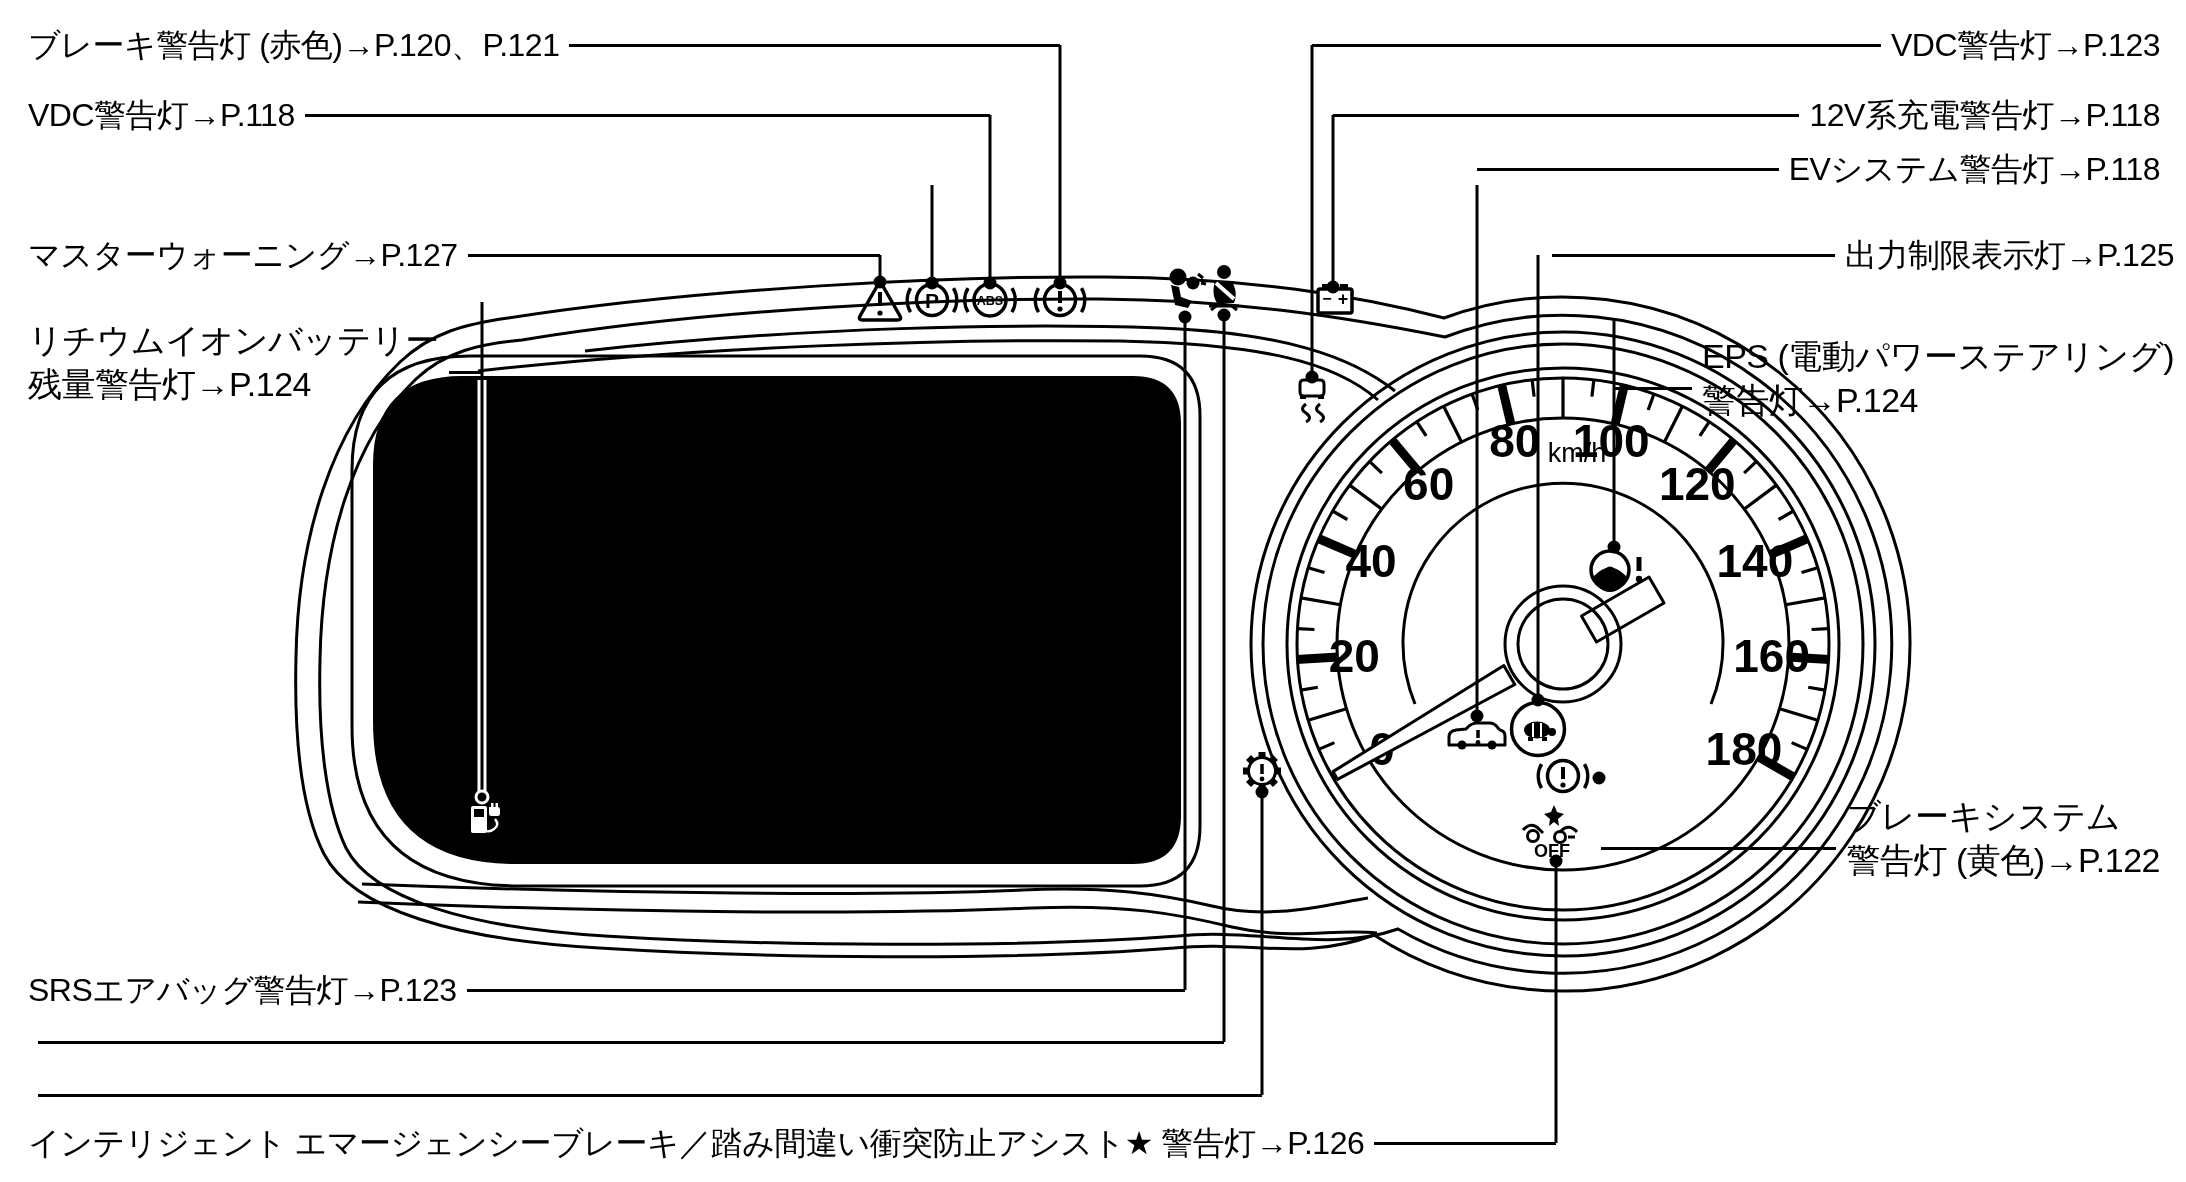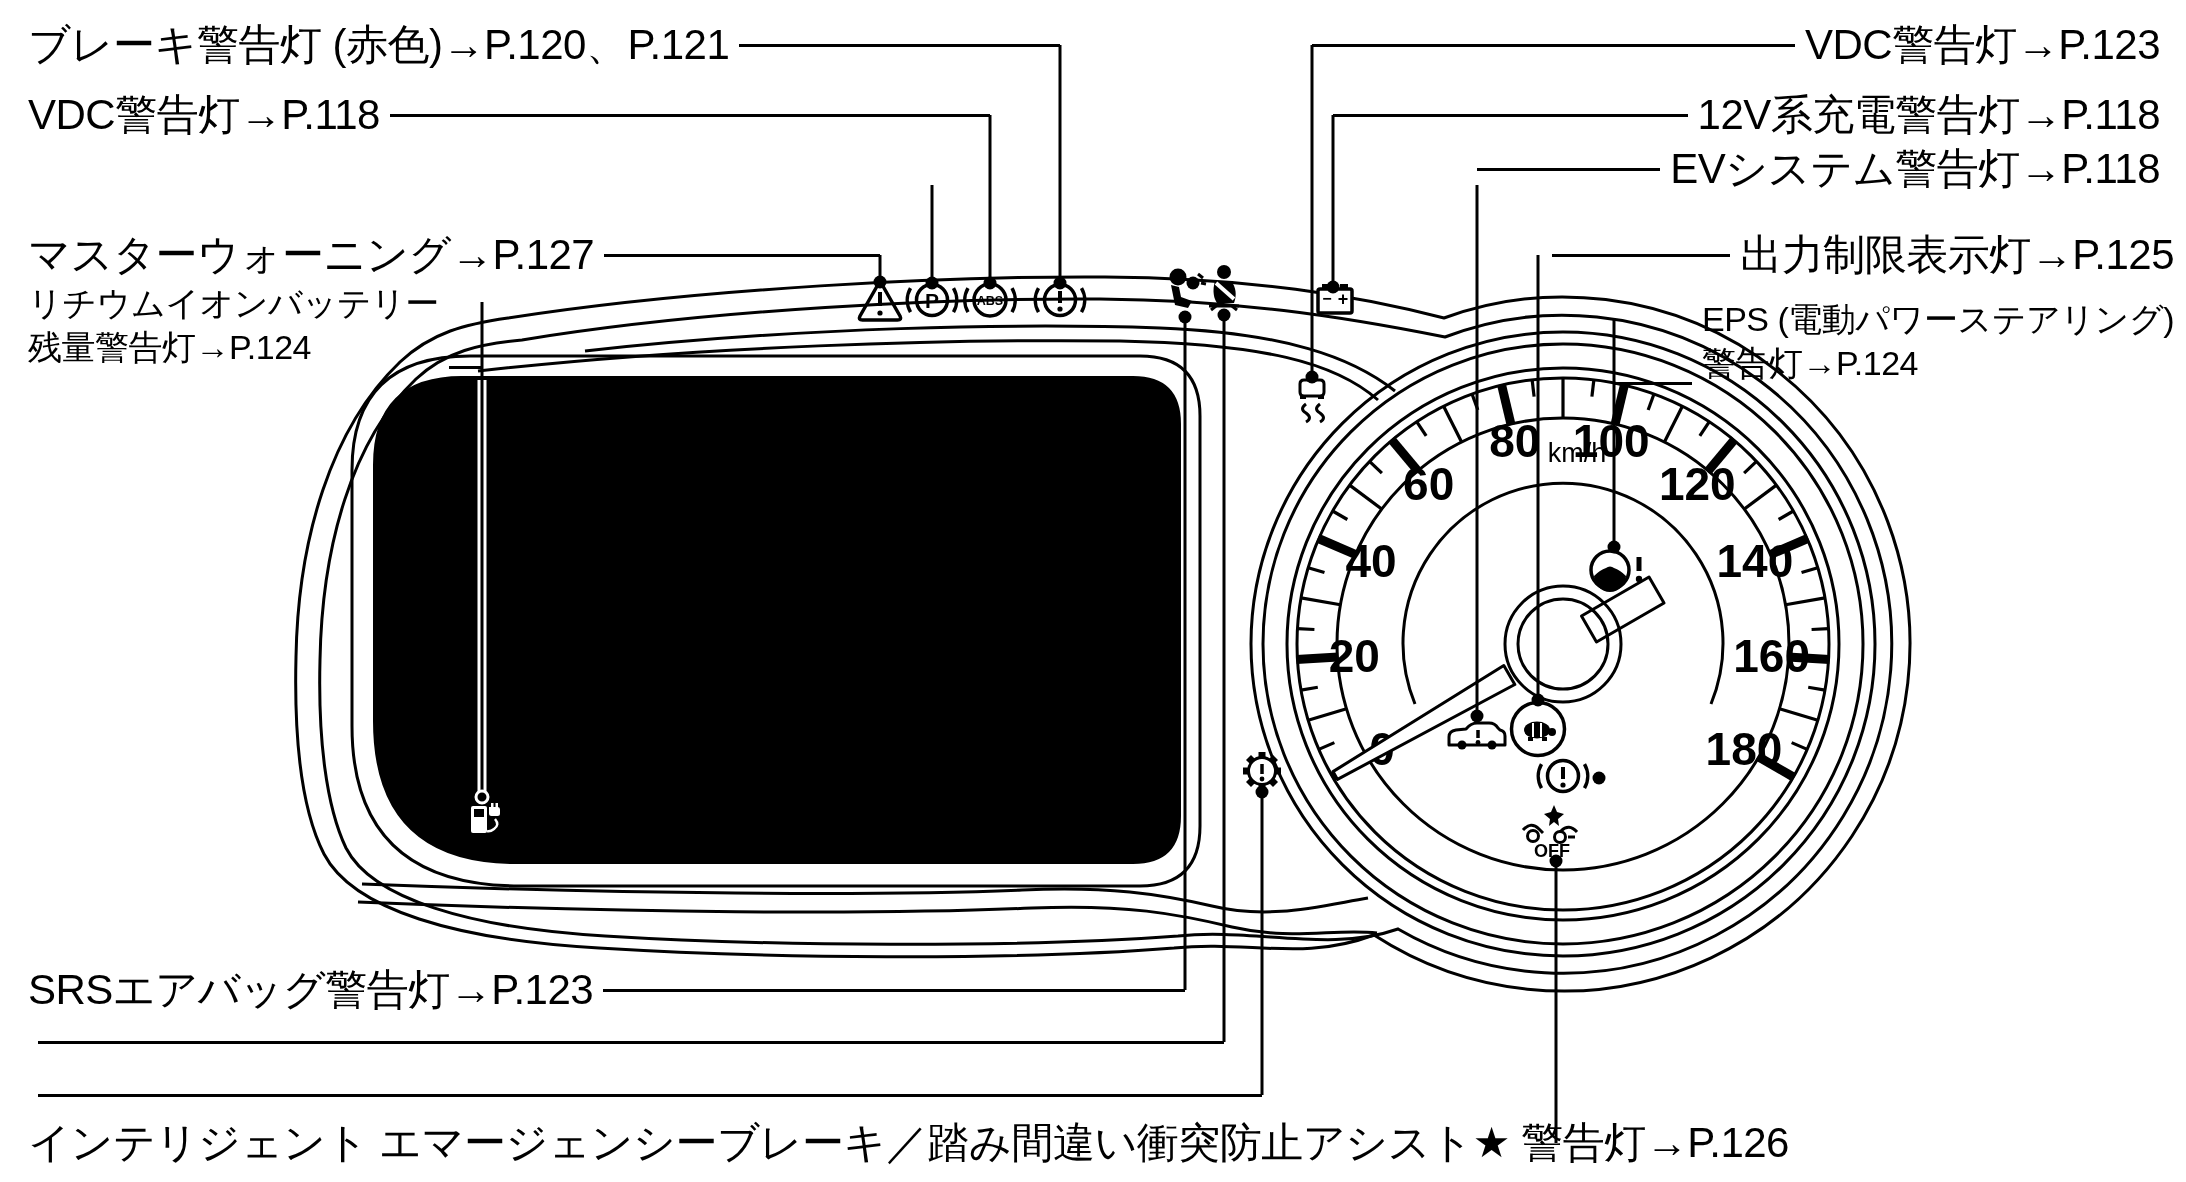--- a/index.html
+++ b/index.html
@@ -3,25 +3,25 @@
 <meta charset="utf-8">
 <style>
   html,body{margin:0;padding:0;background:#fff;}
   .stage{
     position:relative;width:2186px;height:1182px;background:#fff;overflow:hidden;
     font-family:"Liberation Sans","DejaVu Sans",sans-serif;color:#000;
   }
   svg.diagram{position:absolute;left:0;top:0;}
   
   .co{position:absolute;display:flex;align-items:center;height:42px;}
-  .co-t{font-size:42px;line-height:44px;white-space:nowrap;letter-spacing:-0.5px;}
+  .co-t{font-size:32px;line-height:44px;white-space:nowrap;letter-spacing:-0.5px;}
   .lead{flex:1 1 auto;min-width:0;height:0;border-top:3px solid #000;}
   .co-l .lead{margin-left:10px;}
   .co-r .lead{margin-right:10px;}
-  .co-2{align-items:flex-end;height:auto;}
+  .co-2{align-items:center;height:auto;margin-top:37px;}
   .co-2 .lead{margin-top:20px;}
   .co-block span{display:block;font-size:34px;line-height:44px;white-space:nowrap;letter-spacing:-0.5px;}
   
   .ln{stroke:#000;stroke-width:3;fill:none;}
   .ln35{stroke:#000;stroke-width:3.5;fill:none;}
   .dot{fill:#000;stroke:none;}
 </style>
 </head>
 <body>
 
@@ -313,20 +313,27 @@
   <div class="lead"></div>
   <span class="co-t">出力制限表示灯→P.125</span>
 </div>
 <div class="co co-r co-2" style="left:1614px;top:297px;width:560px">
   <div class="lead" style="margin-right:10px;"></div>
   <div class="co-block">
     <span>EPS (電動パワーステアリング)</span>
     <span>警告灯→P.124</span>
   </div>
 </div>
+<div class="co co-r co-2" style="left:1601px;top:757px;width:559px">
+  <div class="lead" style="margin-right:10px;"></div>
+  <div class="co-block">
+    <span>ブレーキシステム</span>
+    <span>警告灯 (黄色)→P.122</span>
+  </div>
+</div>
 
 <div class="co co-l" style="left:28px;top:969px;width:1157px">
   <span class="co-t">SRSエアバッグ警告灯→P.123</span>
   <div class="lead"></div>
 </div>
 <div class="co co-l" style="left:28px;top:1021px;width:1196px">
   <div class="lead"></div>
 </div>
 <div class="co co-l" style="left:28px;top:1074px;width:1234px">
   <div class="lead"></div>

